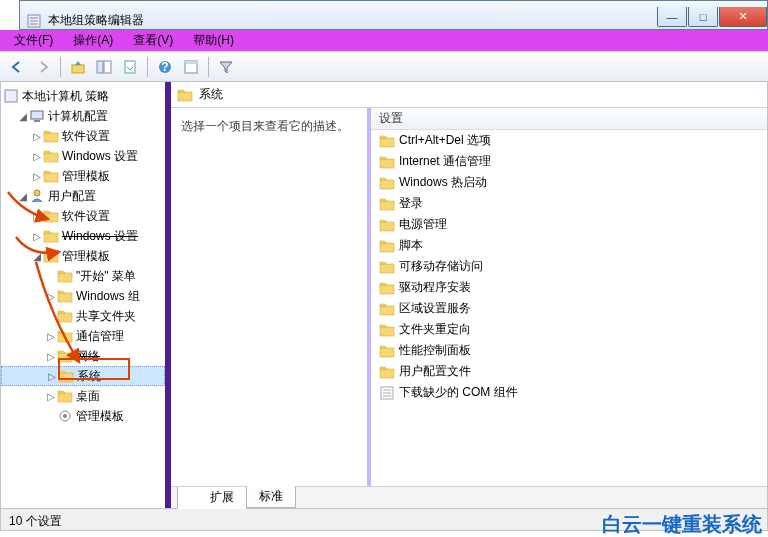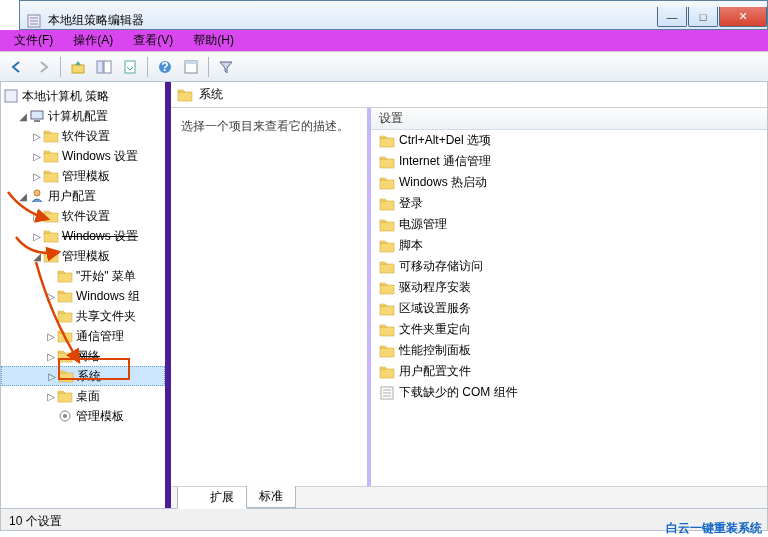--- a/index.html
+++ b/index.html
@@ -46,21 +46,21 @@
 
 .rtabs { height:22px; border-top:1px solid #d0d0d0; display:flex; align-items:flex-end; padding-left:6px; background:#f4f4f4;}
 .rtab { padding:2px 12px; border:1px solid #b0b8c0; border-top:none; background:#fdfdfd; margin-right:-1px; font-size:12px; cursor:default;}
 .rtab.active { background:#fff; border-bottom:1px solid #fff; position:relative; top:1px;padding-left:32px;}
 
 
 .status { height:22px; border:1px solid #b8c4d0; border-top:none; display:flex; align-items:flex-end; padding:0 8px; background:#f0f0f0; }
 
 
 .watermark { position:absolute; right:6px; bottom:2px; font-family:"Comic Sans MS",cursive; color:#1467c8; font-weight:bold; text-align:right; line-height:1.1;}
-.watermark .l1{font-size:12px;} .watermark .l2{font-size:12px; letter-spacing:1px;}
+.watermark .l1{font-size:20px;} .watermark .l2{font-size:12px; letter-spacing:1px;}
 
 
 .arrow { position:absolute; pointer-events:none; }
 
 
 svg { display:block; }
 .folder-svg rect{fill:#f7d774;stroke:#c9a227;stroke-width:0.5;}
 .folder-svg polygon{fill:#f7d774;stroke:#c9a227;stroke-width:0.5;}
 </style>
 </head>

